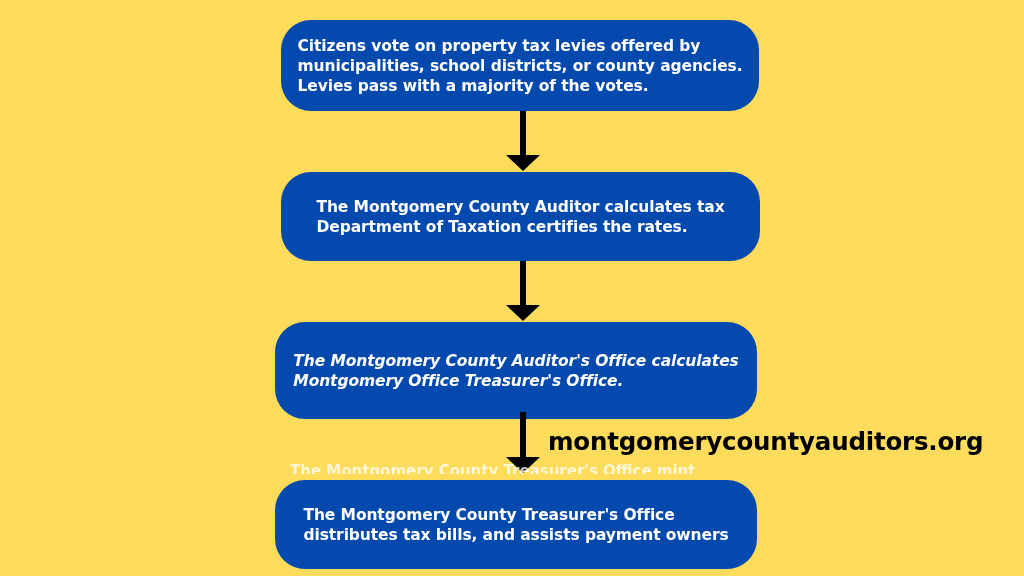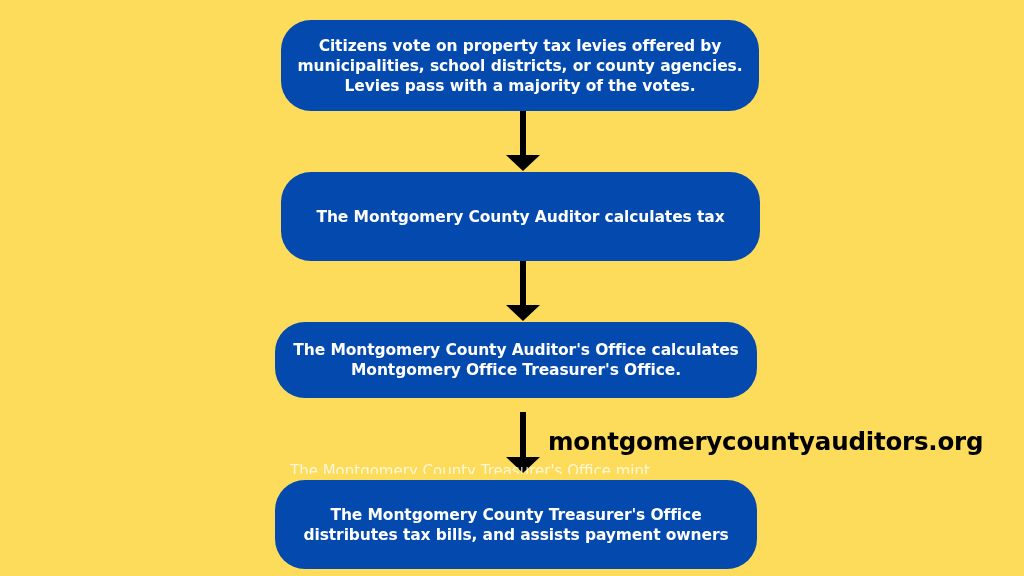--- a/index.html
+++ b/index.html
@@ -8,21 +8,20 @@
     background:#FDDC5C;
     position:relative;
     font-family:"DejaVu Sans", sans-serif;
   }
   .box {
     position:absolute;
     background:#0449AE;
     color:#ffffff;
     border-radius:30px;
     display:flex; align-items:center; justify-content:center;
-    text-align:center;
     font-weight:bold;
     font-size:15.5px;
     line-height:20px;
     box-sizing:border-box;
     padding:0 8px;
     letter-spacing:-0.1px;
   }
   .box span { display:block; }
   .arrow {
     position:absolute;
@@ -42,21 +41,21 @@
     left:548px; top:427px;
     font-size:24.5px;
     font-weight:bold;
     color:#000;
     letter-spacing:-0.2px;
     white-space:nowrap;
   }
   .ghost {
     position:absolute;
     left:290px; top:462px;
-    font-size:15px; font-weight:normal;
+    font-size:15px; font-weight:bold;
     color:rgba(255,255,255,0.75);
     white-space:nowrap;
     height:12px; overflow:hidden;
   }
 </style>
 </head>
 <body>
 
 <div class="box" style="left:281px; top:20px; width:478px; height:91px;">
   <div>
@@ -67,29 +66,30 @@
 </div>
 
 <div class="arrow" style="left:503px; top:111px; height:61px;">
   <div class="shaft" style="height:46px;"></div>
   <div class="head" style="top:44px;"></div>
 </div>
 
 <div class="box" style="left:281px; top:172px; width:479px; height:89px;">
   <div>
     <span>The Montgomery County Auditor calculates tax</span>
+    <span>Department of Taxation certifies the rates.</span>
   </div>
 </div>
 
 <div class="arrow" style="left:503px; top:261px; height:61px;">
   <div class="shaft" style="height:46px;"></div>
   <div class="head" style="top:44px;"></div>
 </div>
 
-<div class="box" style="left:275px; top:322px; width:482px; height:76px;">
+<div class="box" style="left:275px; top:322px; width:482px; height:97px;font-style:italic;">
   <div>
     <span>The Montgomery County Auditor's Office calculates</span>
     <span>Montgomery Office Treasurer's Office.</span>
   </div>
 </div>
 
 <div class="arrow" style="left:503px; top:412px; height:62px;">
   <div class="shaft" style="height:47px;"></div>
   <div class="head" style="top:45px;"></div>
 </div>

